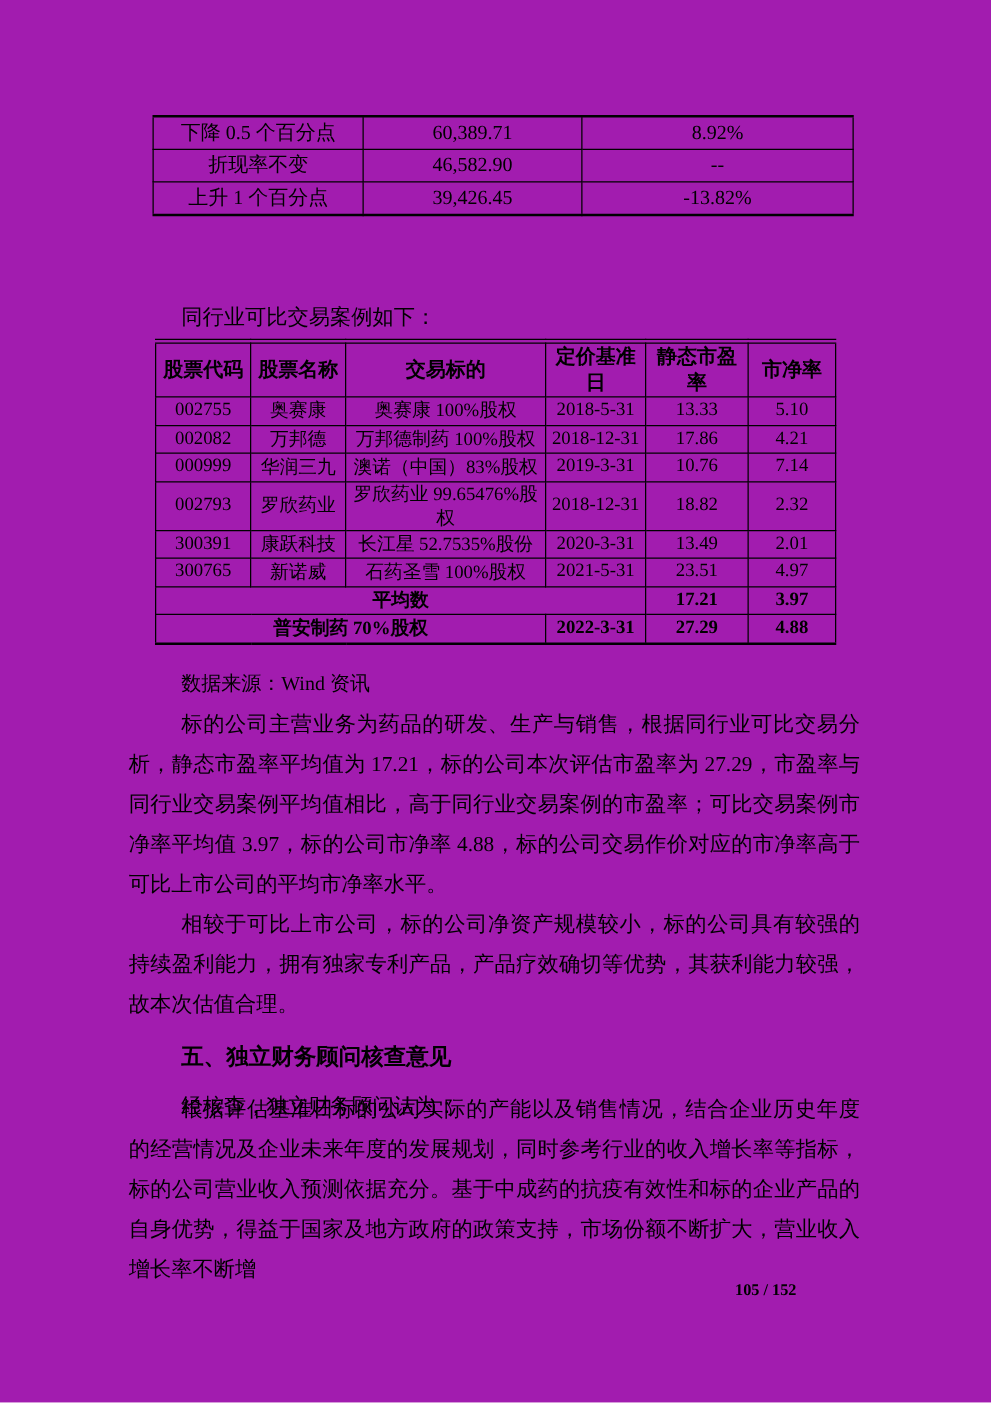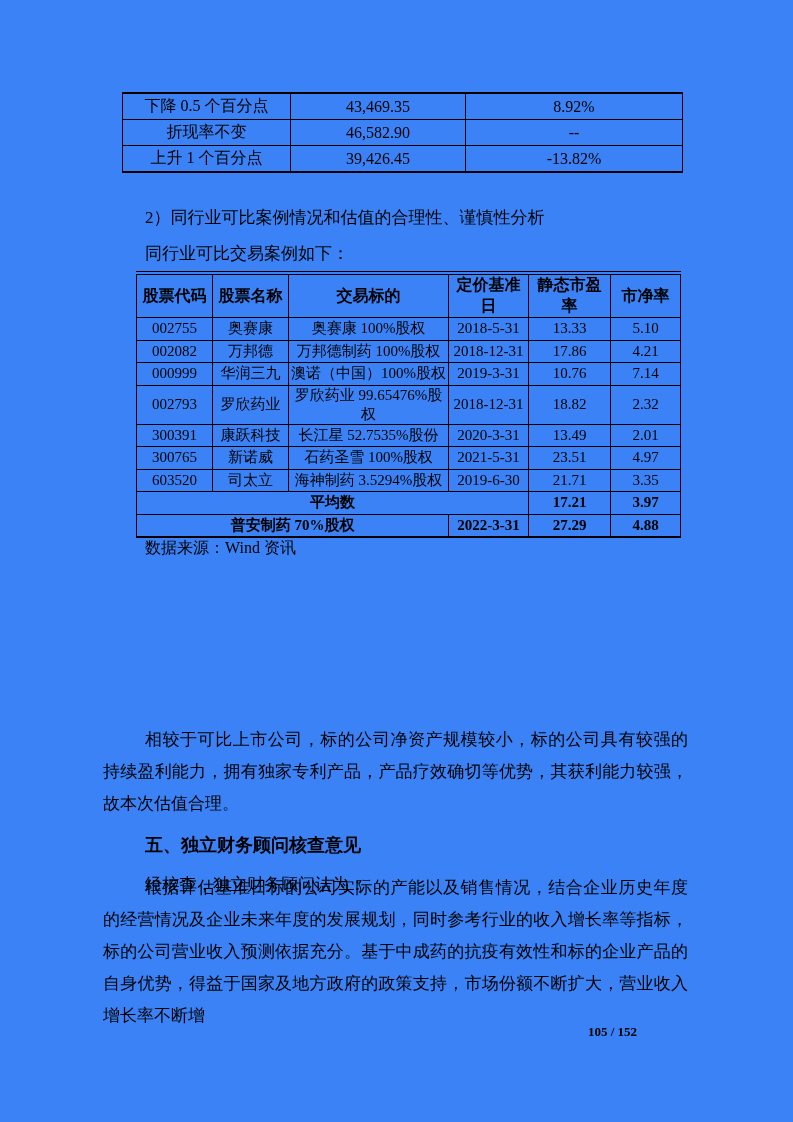--- a/index.html
+++ b/index.html
@@ -1,20 +1,20 @@
 <!DOCTYPE html>
 <html><head>
 <meta charset="utf-8">
 <style>
   html, body { margin: 0; padding: 0; background: #fff; }
   .page {
     position: relative;
     width: 793px;
     height: 1122px;
-    background: #3b82f6;
+    background: #a21caf;
     color: #000;
     font-family: "Liberation Serif", "DejaVu Serif", serif;
     overflow: hidden;
   }
 
   table { border-collapse: collapse; table-layout: fixed; }
   td, th { padding: 0 2px; text-align: center; vertical-align: middle; overflow: hidden; }
 
   
   .t1 {
@@ -26,21 +26,21 @@
     font-size: 16px;
   }
   .t1 td {
     border-left: 1px solid #000; border-right: 1px solid #000;
     border-top: 1.5px solid #000; border-bottom: 1.5px solid #000;
     height: 25px;
   }
 
   
   .t2 {
-    position: absolute; left: 136px; top: 271px; width: 544px;
+    position: absolute; left: 124px; top: 271px; width: 544px;
     border-top: 4px double #000;
     border-bottom: 2.5px solid #000;
     border-left: 1px solid #000;
     border-right: 1px solid #000;
     font-size: 15px;
     padding-left: 24px;
   }
   .t2 th {
     border: 1px solid #000; border-bottom: 1.5px solid #000;
     height: 26px; font-size: 16px; font-weight: bold;
@@ -79,37 +79,36 @@
 
   <table class="t1">
     <colgroup>
       <col style="width:168px">
         <col style="width:175px">
         <col style="width:217px">
     </colgroup>
     <tbody>
       <tr>
         <td>下降 0.5 个百分点</td>
-        <td>43,469.35</td>
+        <td>60,389.71</td>
         <td>8.92%</td>
       </tr>
       <tr>
         <td>折现率不变</td>
         <td>46,582.90</td>
         <td>--</td>
       </tr>
       <tr>
         <td>上升 1 个百分点</td>
         <td>39,426.45</td>
         <td>-13.82%</td>
       </tr>
     </tbody>
   </table>
 
-  <div class="txt line indent item2">2）同行业可比案例情况和估值的合理性、谨慎性分析</div>
   <div class="txt line indent intro">同行业可比交易案例如下：</div>
 
   <table class="t2">
     <colgroup>
       <col style="width:76px">
         <col style="width:76px">
         <col style="width:160px">
       <col style="width:80px">
         <col style="width:82px">
         <col style="width:70px">
@@ -137,21 +136,21 @@
         <td>002082</td>
         <td>万邦德</td>
         <td>万邦德制药 100%股权</td>
         <td>2018-12-31</td>
         <td>17.86</td>
         <td>4.21</td>
       </tr>
       <tr>
         <td>000999</td>
         <td>华润三九</td>
-        <td>澳诺（中国）100%股权</td>
+        <td>澳诺（中国）83%股权</td>
         <td>2019-3-31</td>
         <td>10.76</td>
         <td>7.14</td>
       </tr>
       <tr>
         <td>002793</td>
         <td>罗欣药业</td>
         <td>罗欣药业 99.65476%股权</td>
         <td>2018-12-31</td>
         <td>18.82</td>
@@ -167,43 +166,36 @@
       </tr>
       <tr>
         <td>300765</td>
         <td>新诺威</td>
         <td>石药圣雪 100%股权</td>
         <td>2021-5-31</td>
         <td>23.51</td>
         <td>4.97</td>
       </tr>
       <tr>
-        <td>603520</td>
-        <td>司太立</td>
-        <td>海神制药 3.5294%股权</td>
-        <td>2019-6-30</td>
-        <td>21.71</td>
-        <td>3.35</td>
-      </tr>
-      <tr>
         <td class="b" colspan="4">平均数</td>
         <td class="b">17.21</td>
         <td class="b">3.97</td>
       </tr>
       <tr>
         <td class="b" colspan="3">普安制药 70%股权</td>
         <td class="b">2022-3-31</td>
         <td class="b">27.29</td>
         <td class="b">4.88</td>
       </tr>
     </tbody>
   </table>
 
   <div class="txt line indent source">数据来源：Wind 资讯</div>
 
+  <div class="txt indent p1">标的公司主营业务为药品的研发、生产与销售，根据同行业可比交易分析，静态市盈率平均值为 17.21，标的公司本次评估市盈率为 27.29，市盈率与同行业交易案例平均值相比，高于同行业交易案例的市盈率；可比交易案例市净率平均值 3.97，标的公司市净率 4.88，标的公司交易作价对应的市净率高于可比上市公司的平均市净率水平。</div>
   <div class="txt indent p2">相较于可比上市公司，标的公司净资产规模较小，标的公司具有较强的持续盈利能力，拥有独家专利产品，产品疗效确切等优势，其获利能力较强，故本次估值合理。</div>
 
   <div class="txt line indent h5">五、独立财务顾问核查意见</div>
 
   <div class="txt line indent p3">经核查，独立财务顾问认为：</div>
   <div class="txt indent p4">根据评估基准日标的公司实际的产能以及销售情况，结合企业历史年度的经营情况及企业未来年度的发展规划，同时参考行业的收入增长率等指标，标的公司营业收入预测依据充分。基于中成药的抗疫有效性和标的企业产品的自身优势，得益于国家及地方政府的政策支持，市场份额不断扩大，营业收入增长率不断增</div>
 
   <div class="pagenum">105 / 152</div>
 
 </div>

